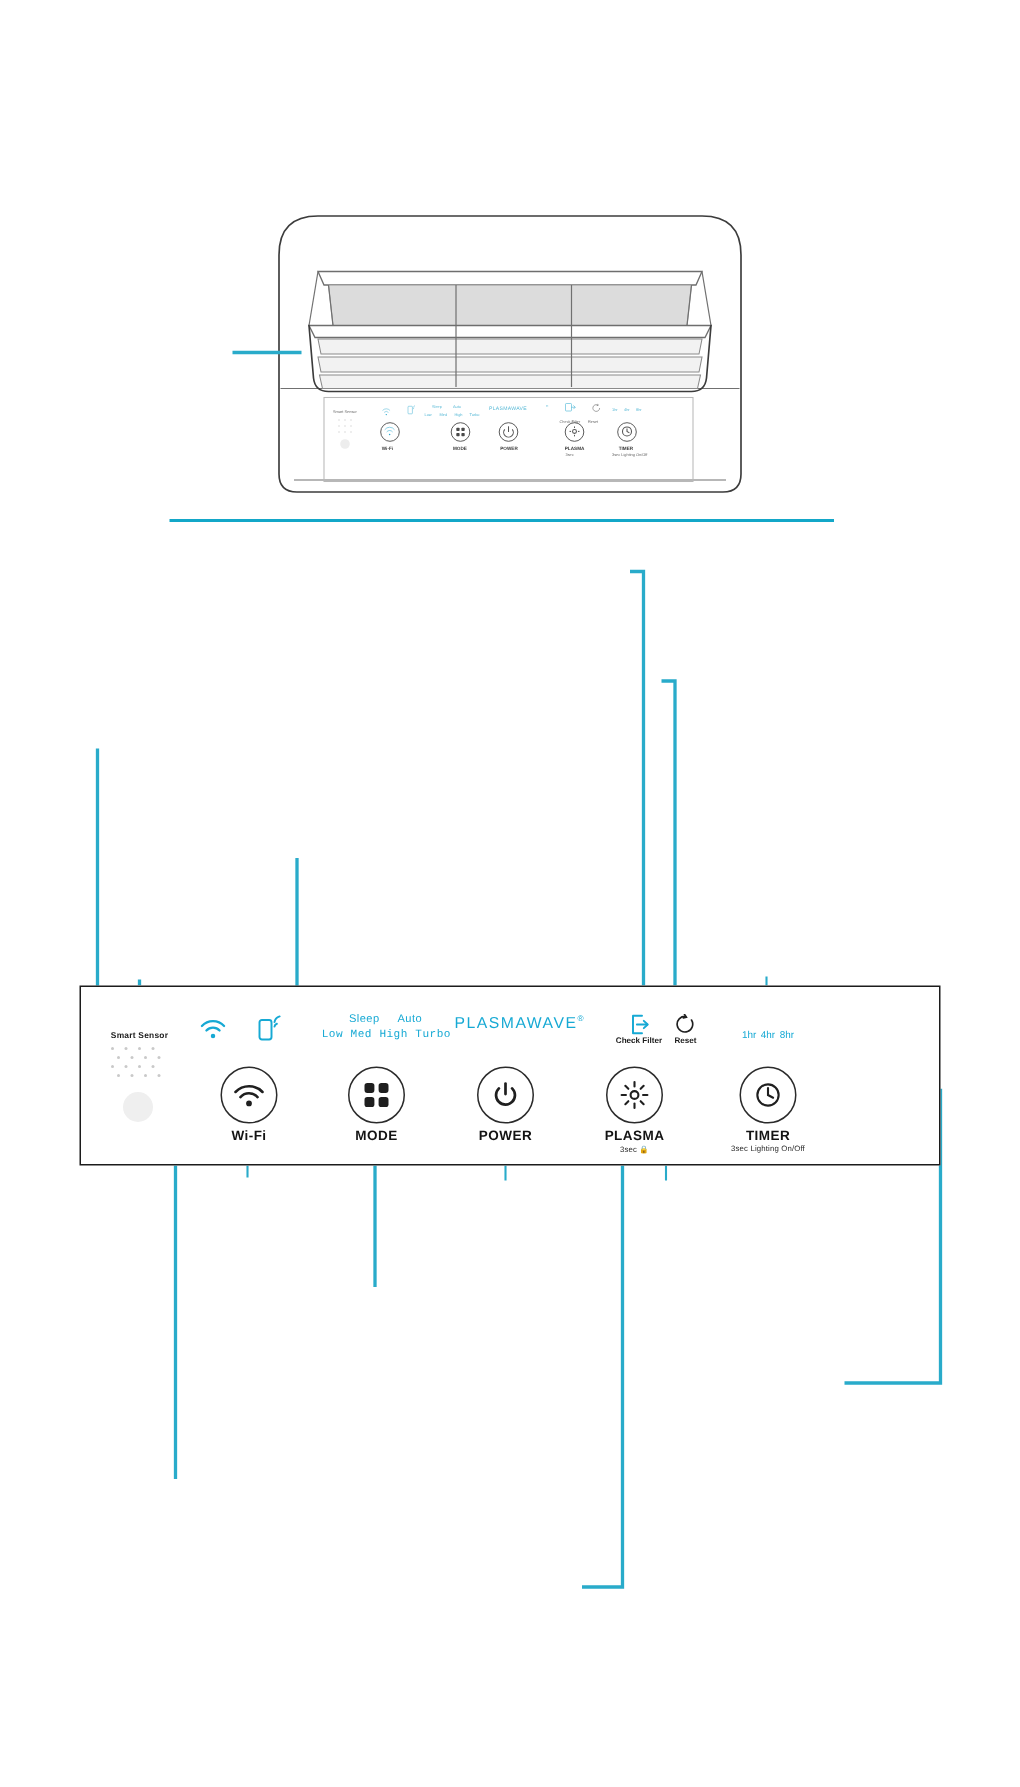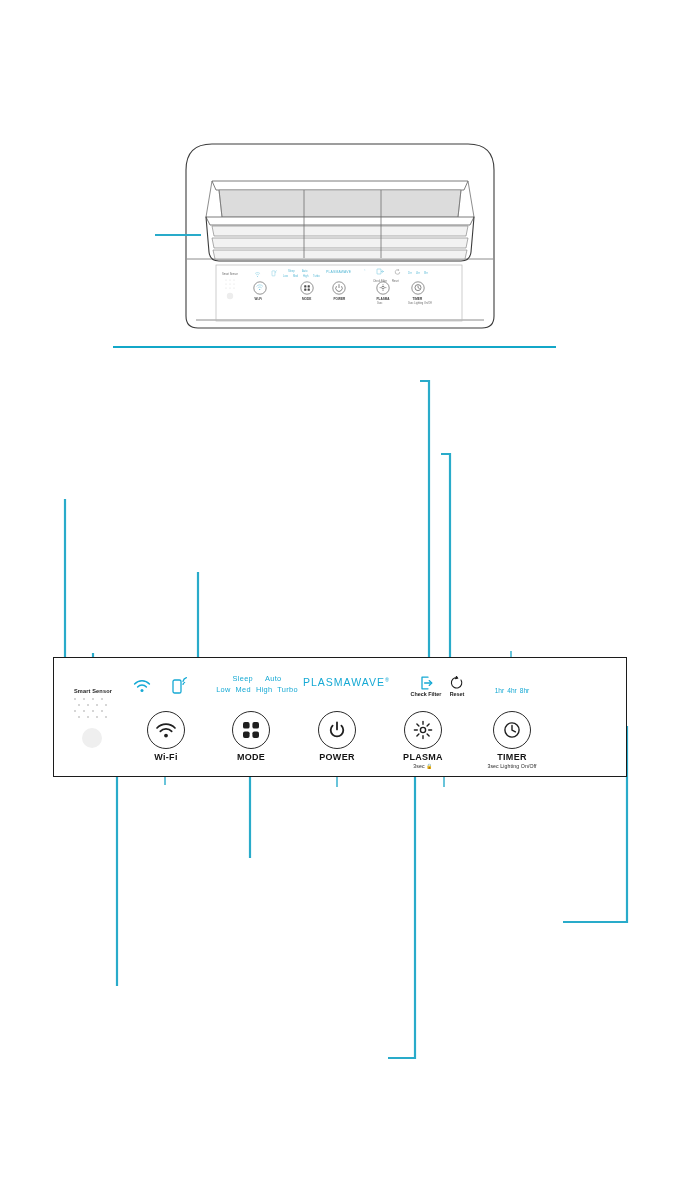--- a/index.html
+++ b/index.html
@@ -124,21 +124,21 @@
     position: absolute;
     left: 212px;
     top: 674px;
     width: 90px;
     text-align: center;
     color: #16a9d4;
     line-height: 1.45;
   }
   .mode-row1 { font-size: 7.4px; letter-spacing: 0.3px; }
   .mode-row1 span { margin: 0 6px; }
-  .mode-row2 { font-size: 7.4px; letter-spacing: 0.3px; }
+  .mode-row2 { font-size: 7.4px; letter-spacing: 0.3px; font-family: Liberation Mono, monospace; }
   .mode-row2 span { margin: 0 2.5px; }
 
   .plasmawave-word {
     position: absolute;
     left: 303px;
     top: 676px;
     font-size: 10.5px;
     letter-spacing: 1px;
     color: #16a9d4;
     font-weight: 500;

